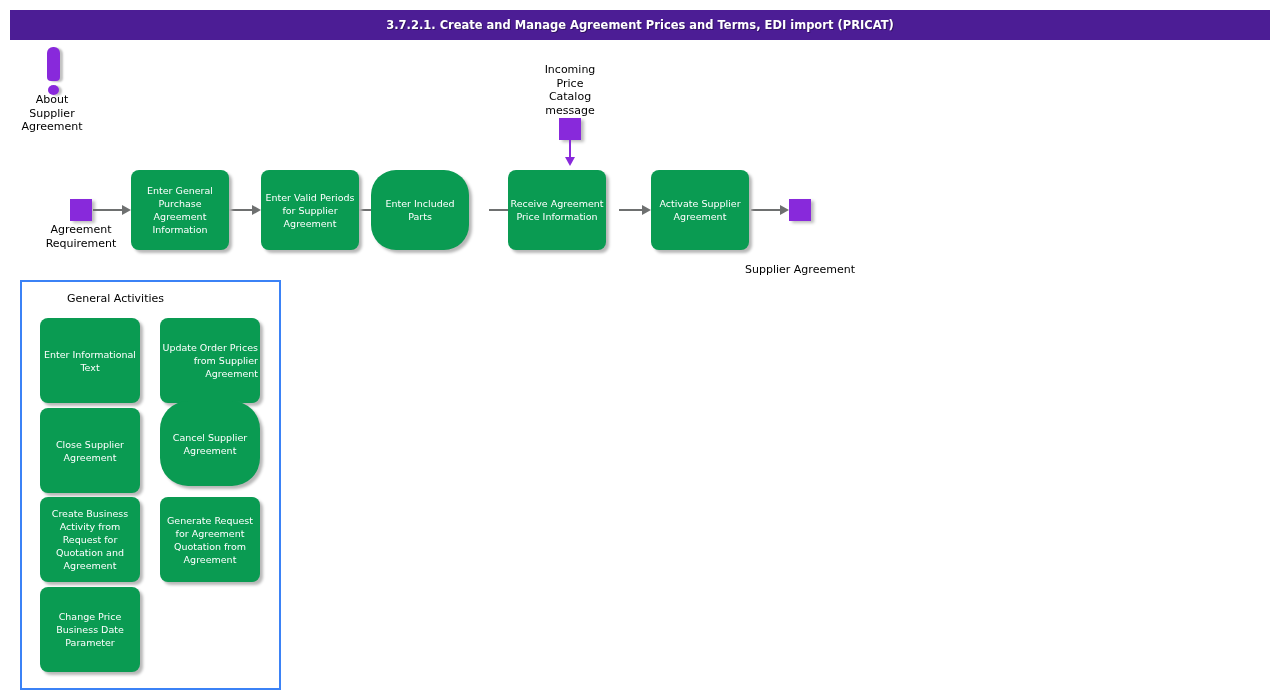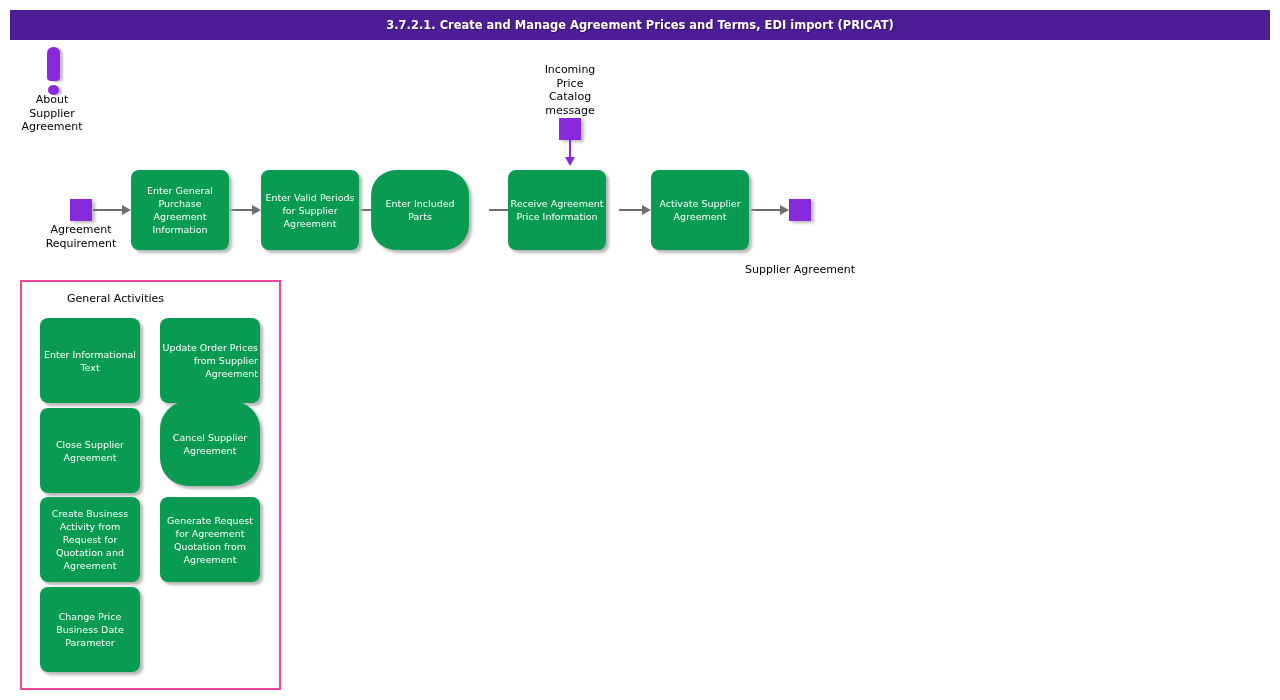--- a/index.html
+++ b/index.html
@@ -77,21 +77,21 @@
     position: absolute; left: 565px; top: 157px;
     width: 0; height: 0;
     border-top: 9px solid #8829DB;
     border-left: 5px solid transparent;
     border-right: 5px solid transparent;
   }
   
   .ga-panel {
     position: absolute; left: 20px; top: 280px;
     width: 257px; height: 406px;
-    border: 2px solid #ec4899; background: #ffffff;
+    border: 2px solid #3b82f6; background: #ffffff;
   }
   .ga-title {
     position: absolute; left: 0; top: 10px; width: 187px;
     text-align: center; font-size: 11px; color: #000000;
   }
   .gbox { width: 100px; height: 85px; }
 </style>
 </head>
 <body>
 

